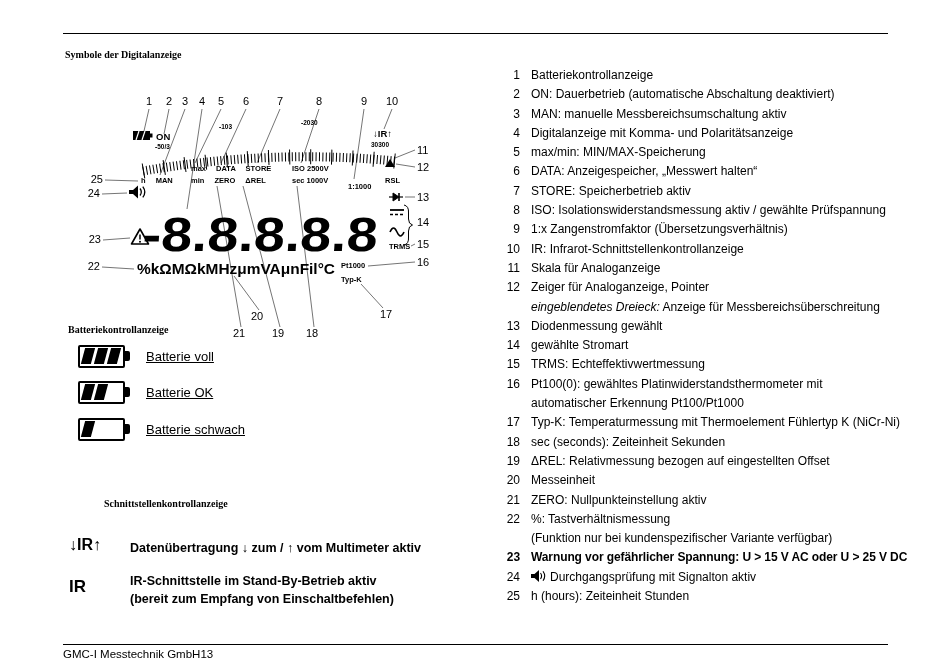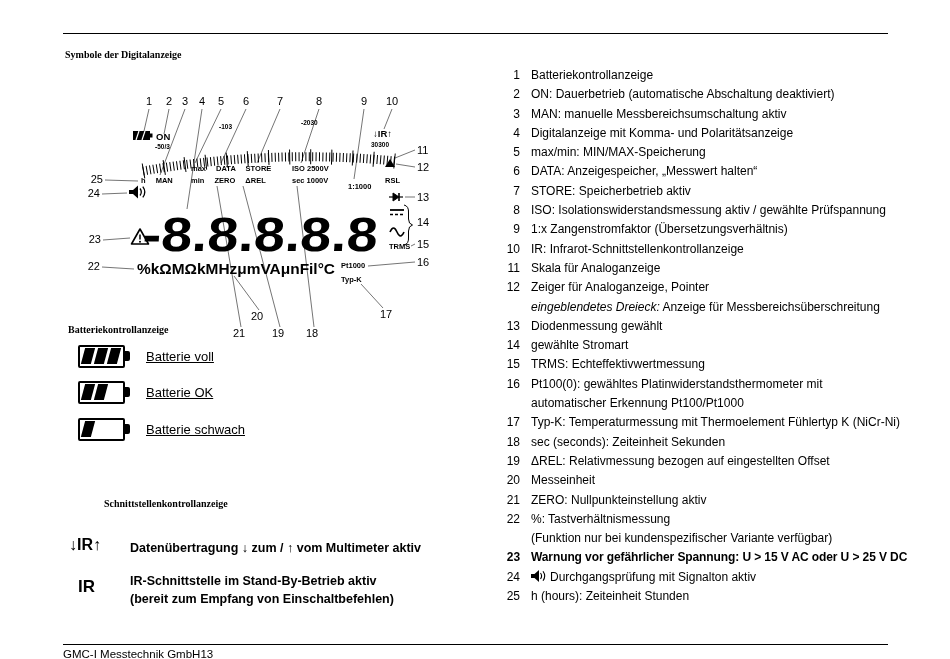--- a/index.html
+++ b/index.html
@@ -34,21 +34,21 @@
 
   .bat-row { position:absolute; left:13px; height:24px; display:flex; align-items:center;text-decoration:underline; }
   .bat { position:relative; width:52px; height:23px; flex:0 0 52px; }
   .bat-body { position:absolute; left:0; top:0; bottom:0; right:5px; border:2.5px solid #000; border-radius:2px; }
   .bat-nub  { position:absolute; right:0; top:6.5px; width:5px; height:10px; background:#000; border-radius:0 2px 2px 0; }
   .bat .bar { position:absolute; top:1.5px; bottom:1.5px; width:10px; background:#000; transform:skewX(-15deg); }
   .bat-label { margin-left:16px; font-size:13px; white-space:nowrap; }
 
   .if-icon  { position:absolute; font-weight:bold; white-space:nowrap; }
   .if1-icon { left:4px;  top:487px; font-size:16px; }
-  .if2-icon { left:13px; top:528px; font-size:17px; }
+  .if2-icon { left:4px; top:528px; font-size:17px; }
   .if-label { position:absolute; left:65px; font-size:12.5px; line-height:18px; white-space:nowrap;font-weight:bold; }
   .if1-label{ top:490px; }
   .if2-label{ top:523px; }
 
   
   .list { position:absolute; left:497px; top:66px; width:440px; font-size:12px; line-height:19.3px; }
   .li   { display:flex; }
   .li .num { flex:0 0 23px; width:23px; text-align:right; }
   .li .txt { margin-left:11px; white-space:nowrap; }
   .li.bold { font-weight:bold; letter-spacing:-0.1px; }

